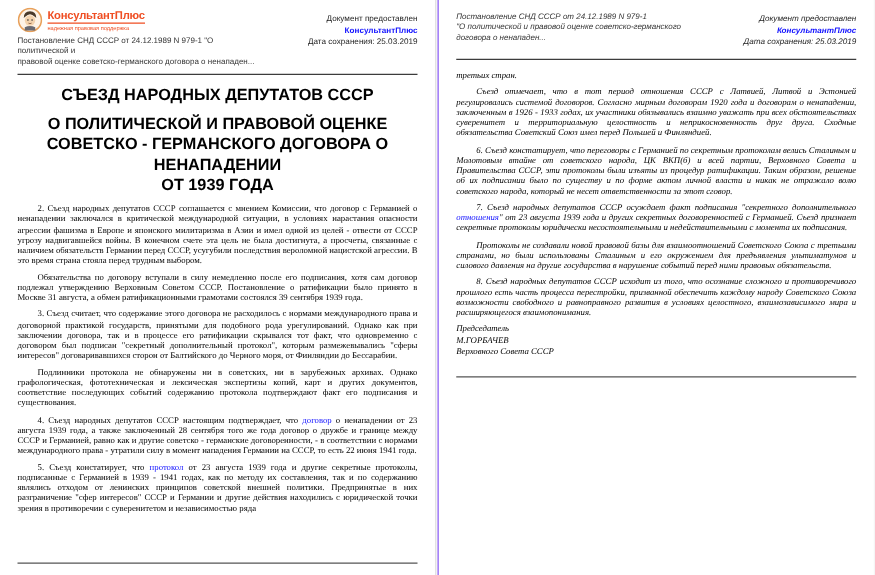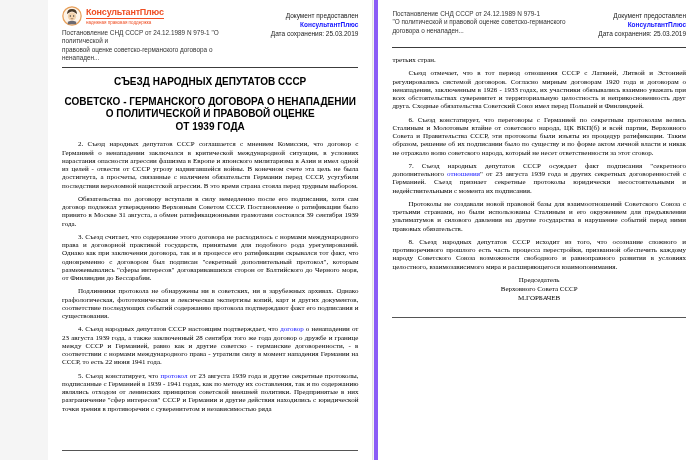--- a/index.html
+++ b/index.html
@@ -1,24 +1,24 @@
 <!DOCTYPE html>
 <html style="--accent: #ef4e23; --link: #1414ff;"><head>
 <meta charset="utf-8">
 <style>
   * { margin:0; padding:0; box-sizing:border-box; }
   html,body { width:700px; height:460px; overflow:hidden; background:#f5f5f5; }
   body { font-family:"Liberation Sans", sans-serif; }
-  .pages { display:flex; width:700px; height:460px;padding-left:48px; }
+  .pages { display:flex; width:700px; height:460px; }
   .page {
     position:relative; width:349px; height:460px; background:#ffffff;
     padding:6px 14px 0 14px; overflow:hidden;
   }
   .page.left  { border-right:1px solid #e2e2e2; }
-  .page.right { border-left:4px solid #8b5cf6; margin-left:1px; }
+  .page.right { border-left:1px solid #8b5cf6; margin-left:1px;font-style:italic; }
 
   
   .page-header { display:flex; justify-content:space-between; min-height:36px; }
   .hdr-left { width:60%; }
   .hdr-right { width:40%; text-align:right; font-size:6.5px; color:#222; padding-top:6px; line-height:1.35; }
   .hdr-right .cp-link { color:var(--link,#0000ee); font-weight:bold; text-decoration:none; }
 
   .logo { display:flex; align-items:center; gap:4px; margin-bottom:3px; text-decoration:none; }
   .logo-badge { width:20px; height:20px; flex:0 0 auto; }
   .logo-txt { display:flex; flex-direction:column; }
@@ -26,25 +26,25 @@
                border-bottom:1px solid var(--accent,#ef4e23); padding-bottom:1px; }
   .logo-tagline { color:var(--accent,#ef4e23); font-size:4.5px; margin-top:1px; }
 
   .doc-snippet { font-size:6.4px; color:#333; line-height:1.3; }
 
   .hdr-rule { border:none; border-top:1px solid #3c3c3c; margin:5px 0 0 0; }
 
   
   .page-content { margin-top:8px; font-family:"Liberation Serif", serif; font-size:7px; color:#000; }
   .title-block { text-align:center; font-family:"Liberation Sans", sans-serif; font-weight:bold;
-                 font-size:10px; line-height:1.25; margin-bottom:7px; }
+                 font-size:13px; line-height:1.25; margin-bottom:7px; }
   .para { text-align:justify; text-indent:16px; line-height:1.18; margin-bottom:5px; }
   .para.noindent { text-indent:0; }
   .doclink { color:var(--link,#0000ee); text-decoration:none; }
-  .sign-block { text-align:center; line-height:1.3; margin-top:0; }
+  .sign-block { text-align:left; line-height:1.3; margin-top:0; }
 
   .footer-rule { border:none; border-top:1px solid #555; }
   .footer-rule.abs { position:absolute; left:14px; right:14px; bottom:9px; }
   .footer-rule.flow { margin-top:14px; }
 </style>
 </head>
 <body>
 
 <div class="pages">
 
@@ -82,22 +82,22 @@
       </div>
     </div>
     <hr class="hdr-rule">
     <div class="page-content">
         <div class="title-block">
           <div>СЪЕЗД НАРОДНЫХ ДЕПУТАТОВ СССР</div>
         </div>
         <div class="title-block">
         </div>
         <div class="title-block">
+          <div>О ПОЛИТИЧЕСКОЙ И ПРАВОВОЙ ОЦЕНКЕ</div>
           <div>СОВЕТСКО - ГЕРМАНСКОГО ДОГОВОРА О НЕНАПАДЕНИИ</div>
-          <div>О ПОЛИТИЧЕСКОЙ И ПРАВОВОЙ ОЦЕНКЕ</div>
           <div>ОТ 1939 ГОДА</div>
         </div>
         <p class="para">2. Съезд народных депутатов СССР соглашается с мнением Комиссии, что договор с Германией о ненападении заключался в критической международной ситуации, в условиях нарастания опасности агрессии фашизма в Европе и японского милитаризма в Азии и имел одной из целей - отвести от СССР угрозу надвигавшейся войны. В конечном счете эта цель не была достигнута, а просчеты, связанные с наличием обязательств Германии перед СССР, усугубили последствия вероломной нацистской агрессии. В это время страна стояла перед трудным выбором.</p>
         <p class="para">Обязательства по договору вступали в силу немедленно после его подписания, хотя сам договор подлежал утверждению Верховным Советом СССР. Постановление о ратификации было принято в Москве 31 августа, а обмен ратификационными грамотами состоялся 39 сентября 1939 года.</p>
         <p class="para">3. Съезд считает, что содержание этого договора не расходилось с нормами международного права и договорной практикой государств, принятыми для подобного рода урегулирований. Однако как при заключении договора, так и в процессе его ратификации скрывался тот факт, что одновременно с договором был подписан "секретный дополнительный протокол", которым размежевывались "сферы интересов" договаривавшихся сторон от Балтийского до Черного моря, от Финляндии до Бессарабии.</p>
         <p class="para">Подлинники протокола не обнаружены ни в советских, ни в зарубежных архивах. Однако графологическая, фототехническая и лексическая экспертизы копий, карт и других документов, соответствие последующих событий содержанию протокола подтверждают факт его подписания и существования.</p>
         <p class="para">4. Съезд народных депутатов СССР настоящим подтверждает, что <a class="doclink" href="#">договор</a> о ненападении от 23 августа 1939 года, а также заключенный 28 сентября того же года договор о дружбе и границе между СССР и Германией, равно как и другие советско - германские договоренности, - в соответствии с нормами международного права - утратили силу в момент нападения Германии на СССР, то есть 22 июня 1941 года.</p>
         <p class="para">5. Съезд констатирует, что <a class="doclink" href="#">протокол</a> от 23 августа 1939 года и другие секретные протоколы, подписанные с Германией в 1939 - 1941 годах, как по методу их составления, так и по содержанию являлись отходом от ленинских принципов советской внешней политики. Предпринятые в них разграничение "сфер интересов" СССР и Германии и другие действия находились с юридической точки зрения в противоречии с суверенитетом и независимостью ряда</p>
       </div>
     <hr class="footer-rule abs">
@@ -123,20 +123,20 @@
     <hr class="hdr-rule">
     <div class="page-content">
         <p class="para noindent">третьих стран.</p>
         <p class="para">Съезд отмечает, что в тот период отношения СССР с Латвией, Литвой и Эстонией регулировались системой договоров. Согласно мирным договорам 1920 года и договорам о ненападении, заключенным в 1926 - 1933 годах, их участники обязывались взаимно уважать при всех обстоятельствах суверенитет и территориальную целостность и неприкосновенность друг друга. Сходные обязательства Советский Союз имел перед Польшей и Финляндией.</p>
         <p class="para">6. Съезд констатирует, что переговоры с Германией по секретным протоколам велись Сталиным и Молотовым втайне от советского народа, ЦК ВКП(б) и всей партии, Верховного Совета и Правительства СССР, эти протоколы были изъяты из процедур ратификации. Таким образом, решение об их подписании было по существу и по форме актом личной власти и никак не отражало волю советского народа, который не несет ответственности за этот сговор.</p>
         <p class="para">7. Съезд народных депутатов СССР осуждает факт подписания "секретного дополнительного <a class="doclink" href="#">отношения</a>" от 23 августа 1939 года и других секретных договоренностей с Германией. Съезд признает секретные протоколы юридически несостоятельными и недействительными с момента их подписания.</p>
         <p class="para">Протоколы не создавали новой правовой базы для взаимоотношений Советского Союза с третьими странами, но были использованы Сталиным и его окружением для предъявления ультиматумов и силового давления на другие государства в нарушение событий перед ними правовых обязательств.</p>
         <p class="para">8. Съезд народных депутатов СССР исходит из того, что осознание сложного и противоречивого прошлого есть часть процесса перестройки, призванной обеспечить каждому народу Советского Союза возможности свободного и равноправного развития в условиях целостного, взаимозависимого мира и расширяющегося взаимопонимания.</p>
         <div class="sign-block">
           <div>Председатель</div>
+          <div>М.ГОРБАЧЕВ</div>
           <div>Верховного Совета СССР</div>
-          <div>М.ГОРБАЧЕВ</div>
         </div>
         <hr class="footer-rule flow">
       </div>
   </div>
 
 </div>
 
 </body></html>

